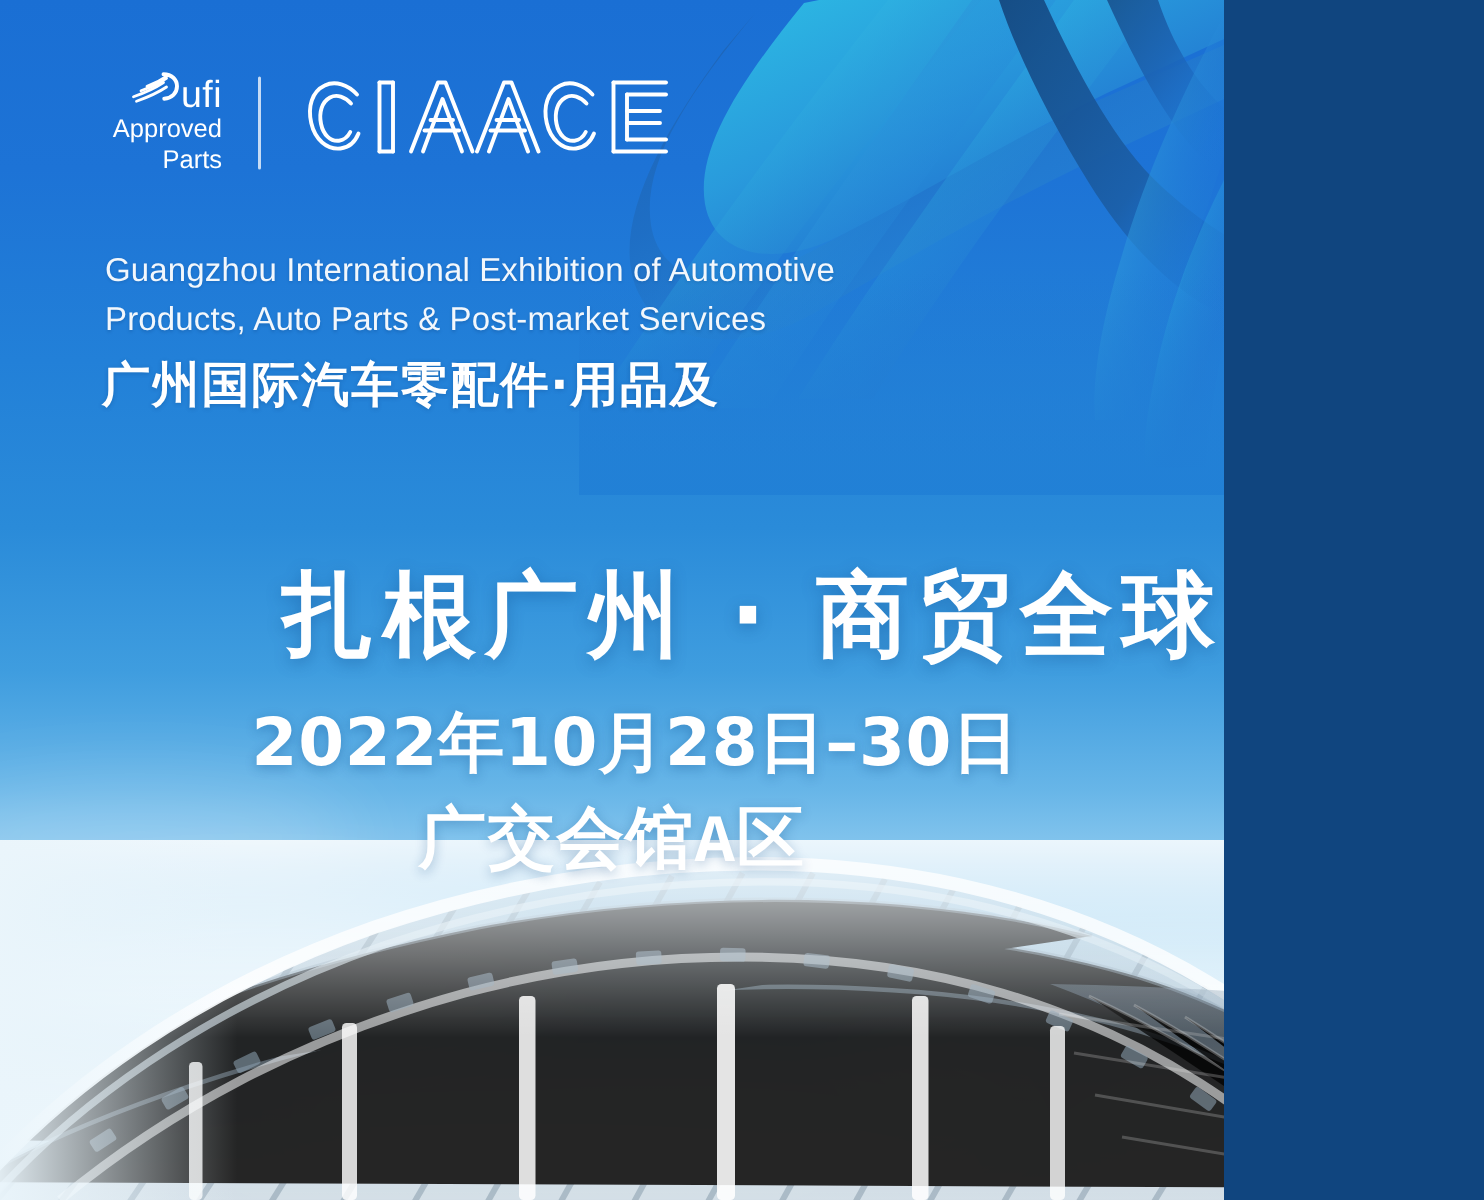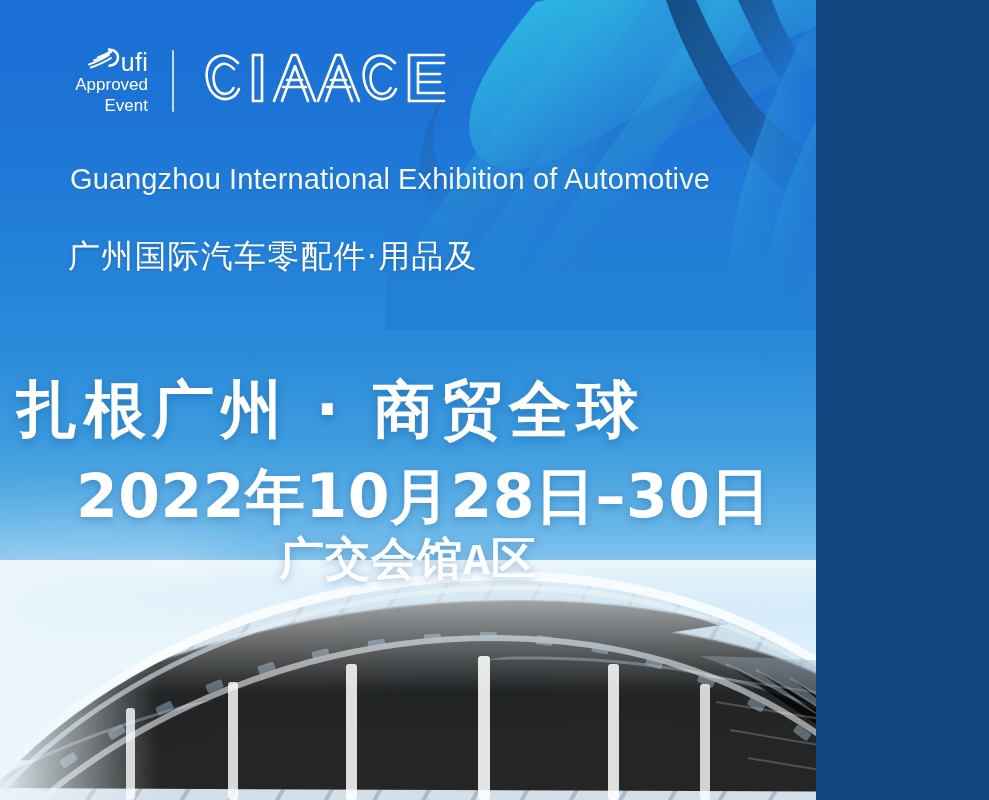--- a/index.html
+++ b/index.html
@@ -45,42 +45,42 @@
   .ufi{display:flex;flex-direction:column;align-items:flex-end;width:86px;}
   .ufi-top{display:flex;align-items:flex-end;gap:1px;}
   .ufi-word{color:#fff;font-size:25px;line-height:.92;font-weight:400;letter-spacing:.3px;}
   .ufi-sub{color:#fff;font-size:17px;line-height:1.18;text-align:right;font-weight:400;margin-top:1px;}
   .divider{width:2px;height:62px;background:rgba(255,255,255,.75);margin:0 22px 0 24px;border-radius:1px;}
   .ciaace{display:block;}
 
   
   .en-title{
     position:absolute;left:70px;top:163px;
-    color:#f2f7fc;font-size:29px;line-height:33px;font-weight:400;letter-spacing:.1px;
+    color:#f2f7fc;font-size:22px;line-height:33px;font-weight:400;letter-spacing:.1px;
     text-shadow:0 1px 2px rgba(10,60,120,.25);
   }
 
   
   .cn-sub{
     position:absolute;left:68px;top:236px;
-    color:#ffffff;font-size:32px;line-height:41px;font-weight:400;letter-spacing:1.2px;
+    color:#ffffff;font-size:32px;line-height:41px;font-weight:700;letter-spacing:1.2px;
     font-family:"DejaVu Sans","Liberation Sans",sans-serif;
     text-shadow:0 1px 3px rgba(10,60,120,.3);
   }
 
   
   .headline{
-    position:absolute;left:16px;right:0;top:374px;text-align:left;
+    position:absolute;left:16px;right:0;top:374px;text-align:right;
     color:#ffffff;font-size:62px;line-height:72px;font-weight:700;letter-spacing:6px;
     font-family:"DejaVu Sans","Liberation Sans",sans-serif;
     text-shadow:0 3px 10px rgba(12,70,135,.35);
   }
   .date-line{
     position:absolute;left:0;right:0;top:468px;text-align:center;
-    color:#ffffff;font-size:60px;line-height:56px;font-weight:700;letter-spacing:.5px;
+    color:#ffffff;font-size:44px;line-height:56px;font-weight:700;letter-spacing:.5px;
     font-family:"DejaVu Sans","Liberation Sans",sans-serif;
     text-shadow:0 2px 8px rgba(12,70,135,.32);
     padding-left:31px;
   }
   .venue-line{
     position:absolute;left:0;right:0;top:534px;text-align:center;
     color:#ffffff;font-size:45px;line-height:58px;font-weight:700;letter-spacing:1px;
     font-family:Liberation Mono, monospace;
     text-shadow:0 2px 8px rgba(12,70,135,.32);
   }
@@ -291,21 +291,21 @@
               <path d="M4,21.5 C11,19 18,16 24,12"></path>
               <path d="M7,14.5 C13,12.4 19,9.6 24,6.2"></path>
               <path d="M11,11.5 C16,9.6 21,7 25,4.2"></path>
             </g>
             <path d="M22,3.5 C27.5,3.5 31,7 31,11.5 C31,16 27.5,19.5 22.5,19.8" stroke="#ffffff" stroke-width="2.6" fill="none" stroke-linecap="round"></path>
           </svg>
         </span>
         <span class="ufi-word">ufi</span>
       </div>
       <div class="ufi-sub">Approved</div>
-      <div class="ufi-sub">Event</div>
+      <div class="ufi-sub">Parts</div>
     </div>
 
     <div class="divider"></div>
 
     <div class="ciaace">
       <svg width="258" height="66" viewBox="0 0 258 66" xmlns="http://www.w3.org/2000/svg" fill="none" stroke="#ffffff" stroke-width="2.6" stroke-linejoin="round" stroke-linecap="round">
 
         <path d="M42,17 C36,10.5 27.5,7.5 20.5,11 C12,15 9,25 11.5,36 C14,47 22,54 31,53 C37,52.3 41,48 43,43"></path>
         <path d="M38,23 C34,18.5 28.5,16.5 24,19 C18.5,22 16.5,29 18,36.5 C19.5,44 24.5,48.5 30,47.8 C33.5,47.3 36,45 37.5,42"></path>
 
@@ -334,20 +334,21 @@
           <path d="M222,17 L222,47"></path>
         <path d="M222,47 L248,47"></path>
         <path d="M222,28 L244,28"></path>
           <path d="M222,36 L244,36"></path>
       </svg>
     </div>
   </div>
 
   <div class="en-title">
     <div>Guangzhou International Exhibition of Automotive</div>
+    <div>Products, Auto Parts &amp; Post-market Services</div>
   </div>
 
   <div class="cn-sub">
     <div>广州国际汽车零配件·用品及</div>
   </div>
 
   <div class="headline">扎根广州 · 商贸全球</div>
 
   <div class="date-line">2022年10月28日–30日</div>
 

